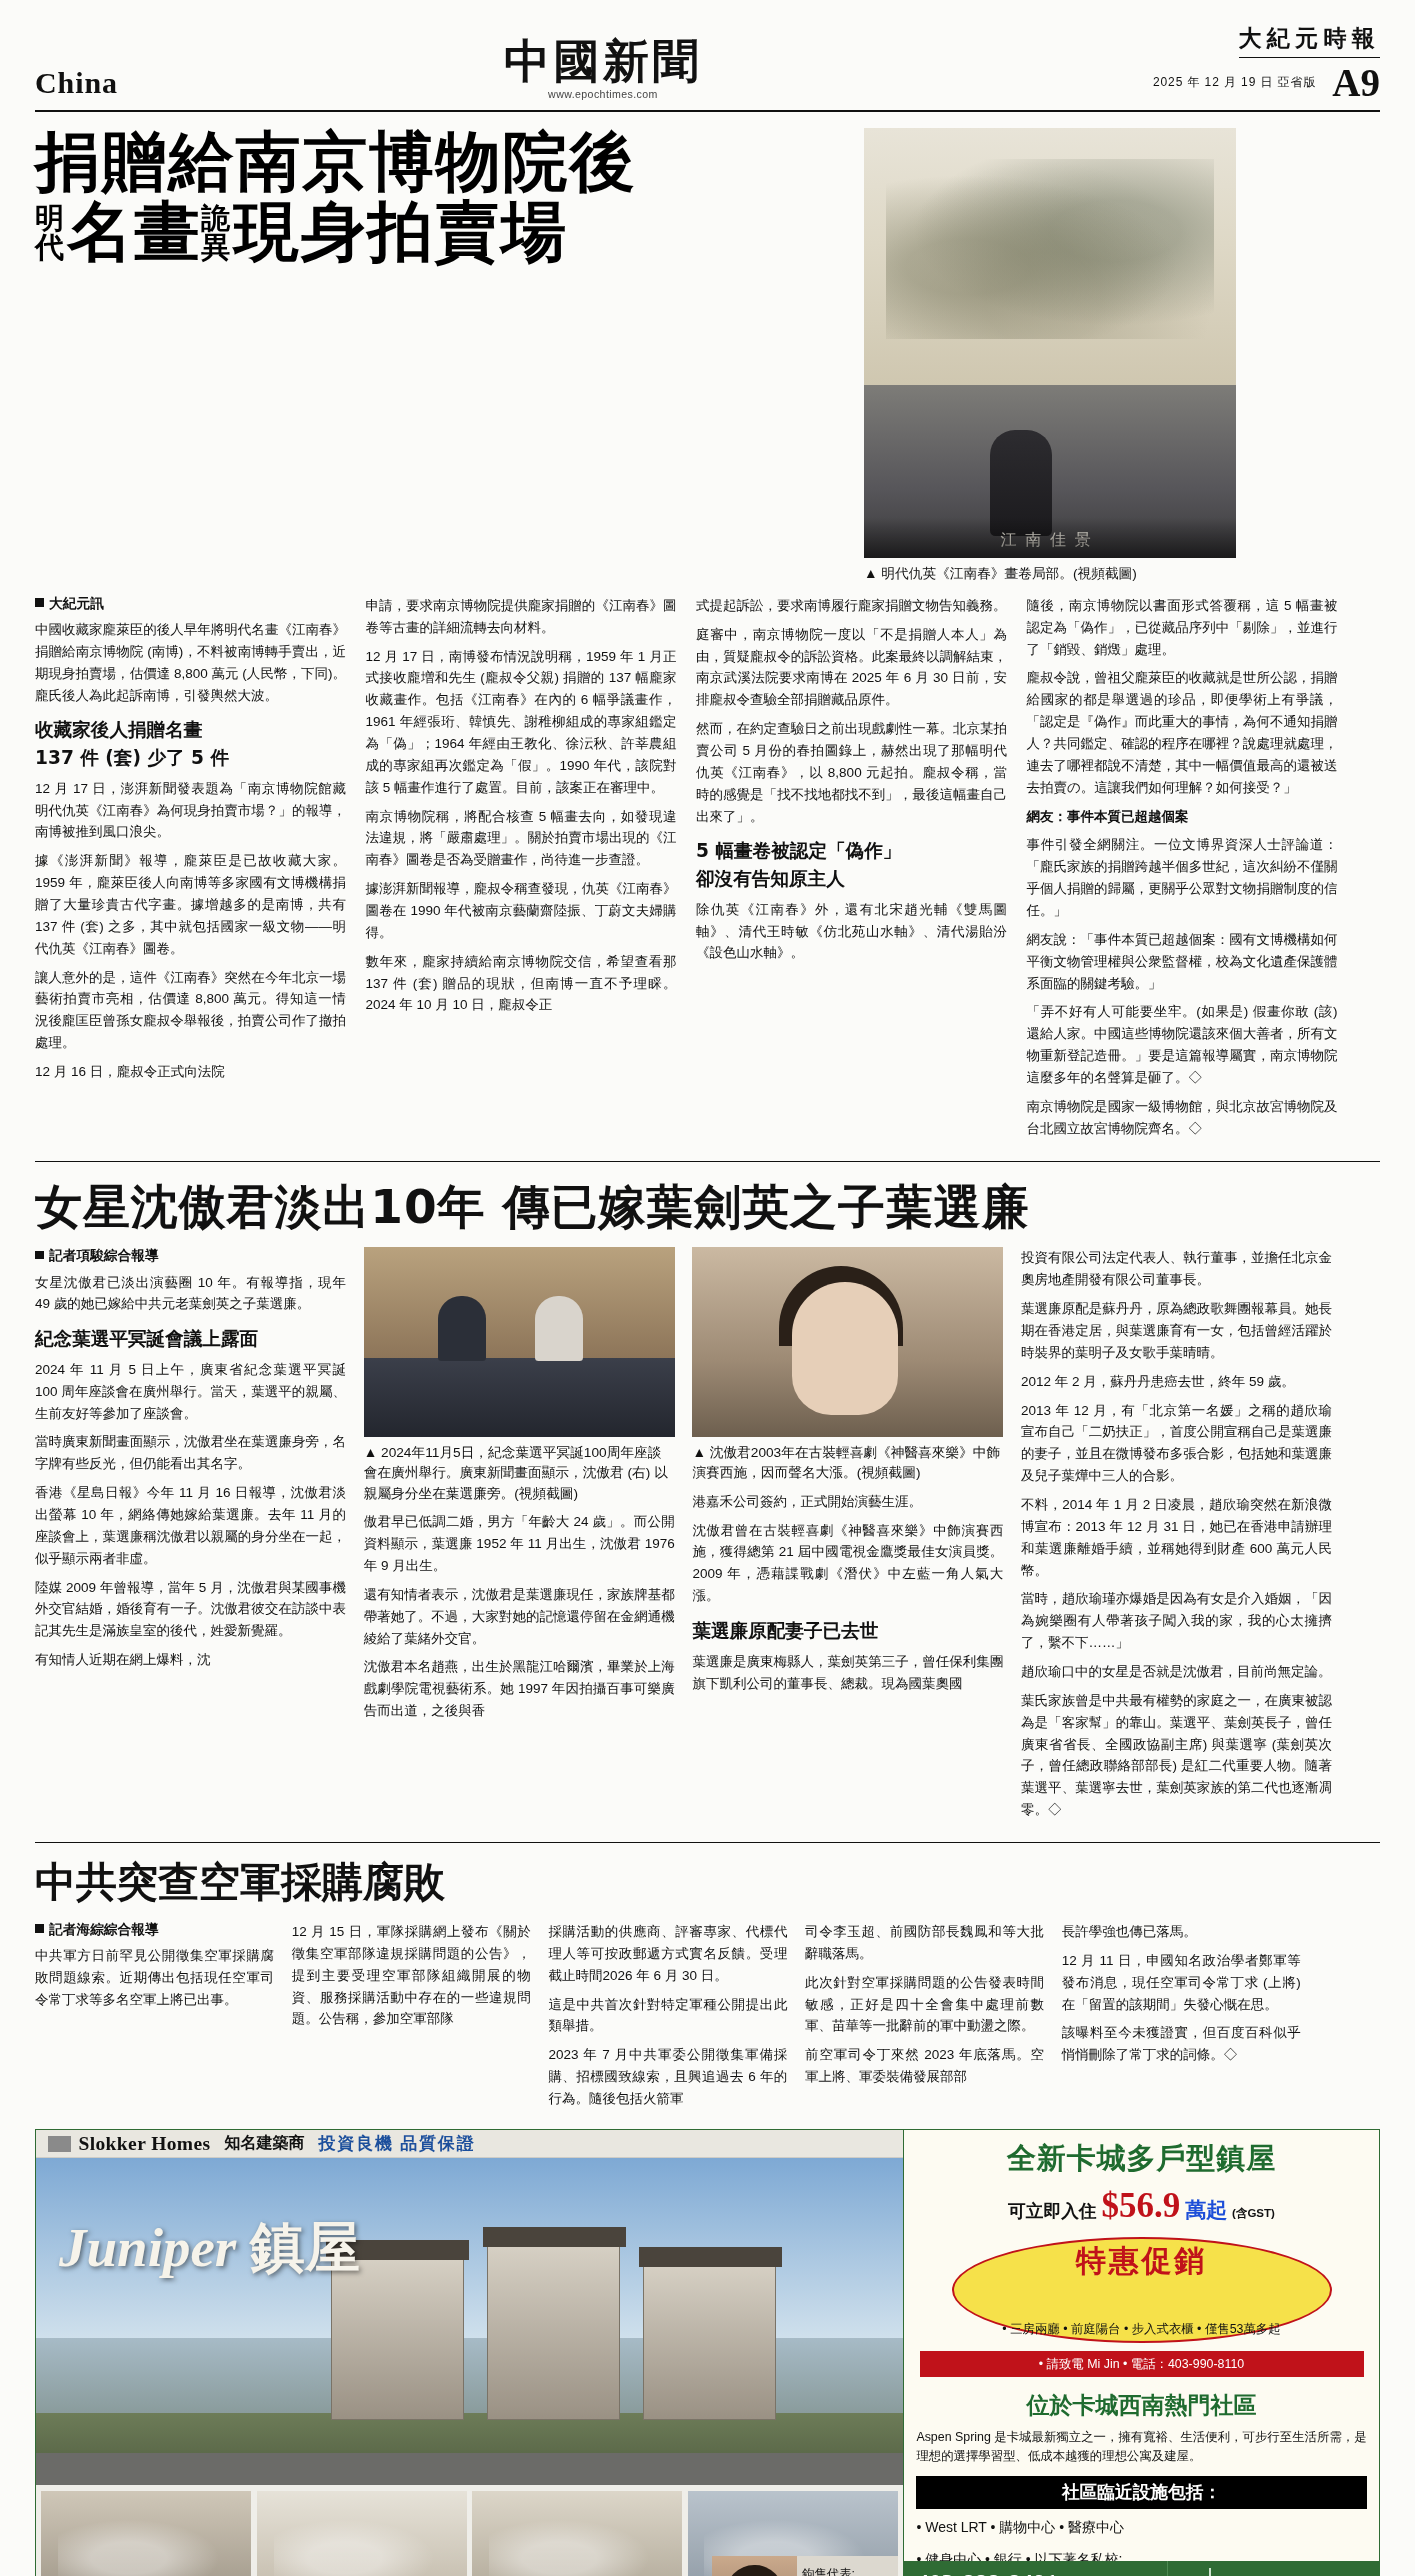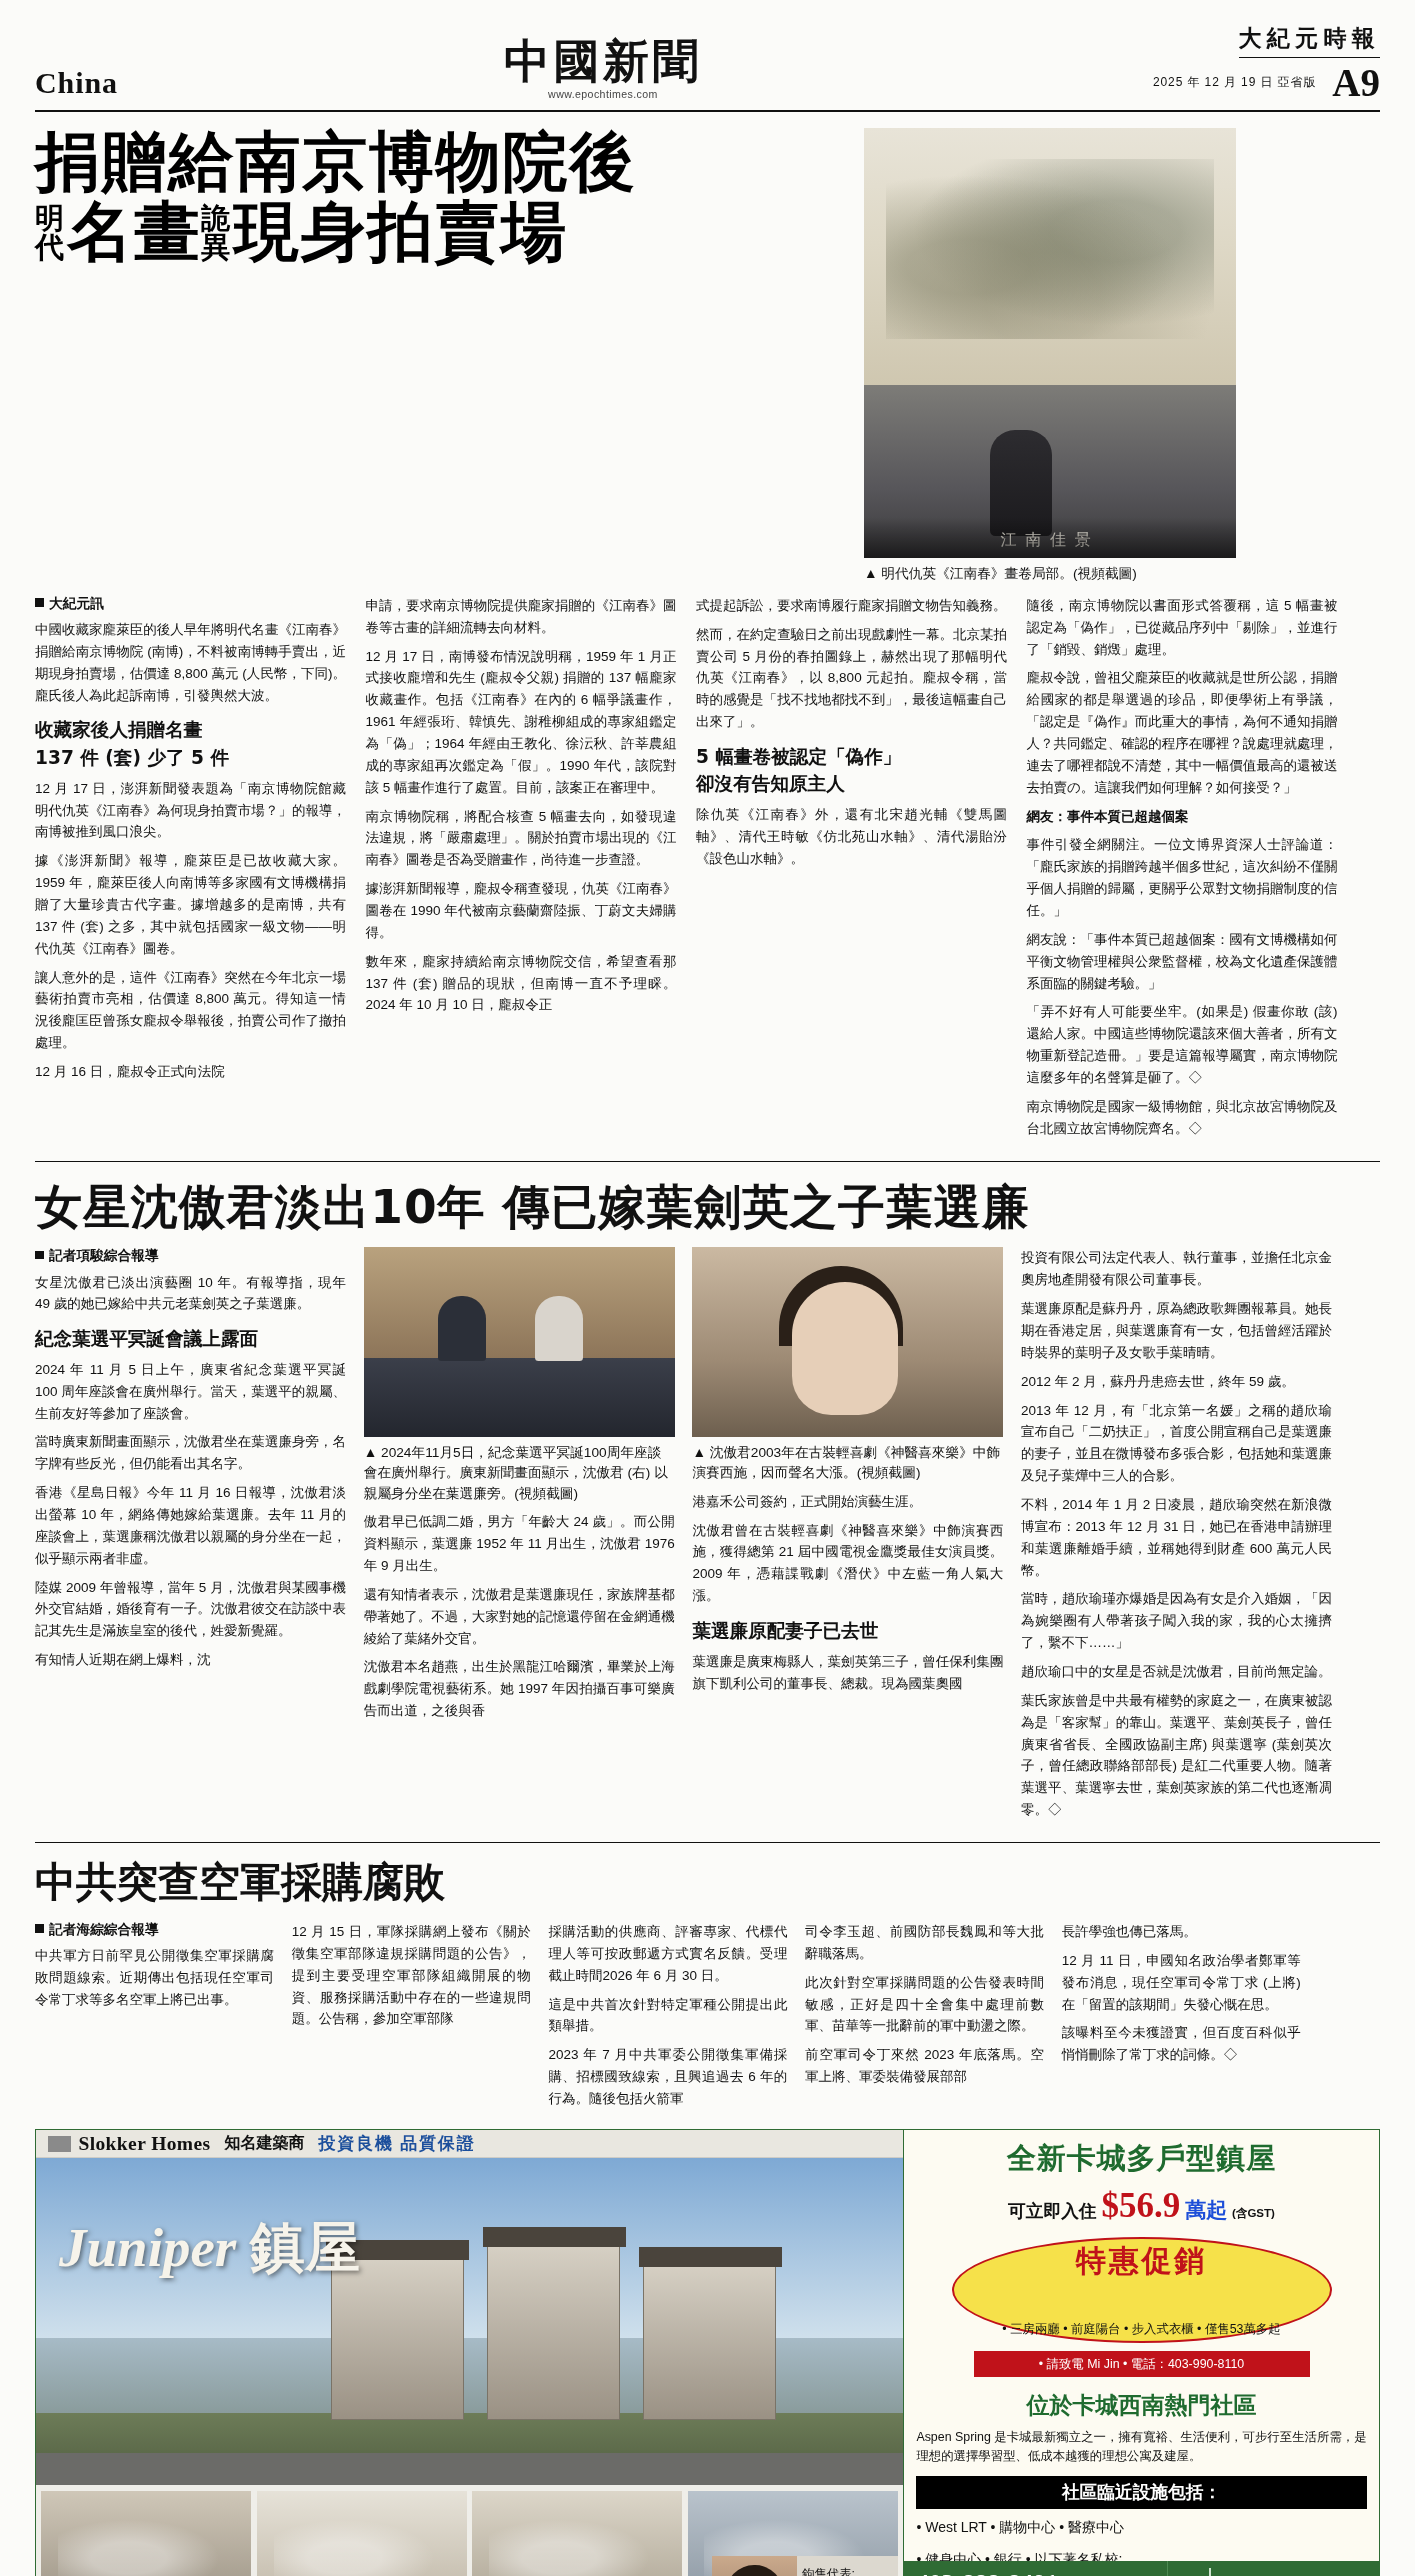--- a/index.html
+++ b/index.html
@@ -150,21 +150,21 @@
   .ar-h2 { text-align:center; margin-top:7px; font-size:17.7px; font-weight:700; }
   .ar-h2 .price { color:#c0121a; font-size:35px; font-weight:700; font-family:"Liberation Serif",serif;}
   .ar-h2 .wan { color:#1d4ed8; font-size:21px; font-weight:700;}
   .ar-burst {
     margin:10.6px auto 0; width:380px; height:106px; position:relative;
     background:#f6e14a; border:2.7px solid #c0121a; border-radius:50%;
     display:flex; flex-direction:column; align-items:center; justify-content:center;gap:36px;
   }
   .ar-burst .big{ color:#c0121a; font-weight:700; font-size:30px; letter-spacing:2.7px;}
   .ar-burst .sm{ font-size:12.4px; margin-top:3.5px;}
-  .ar-strip { margin:8.8px auto 0; width:336px; background:#c0121a; color:#fff; text-align:center; font-size:12.4px; padding:4.4px 0;}
+  .ar-strip { margin:8.8px auto 0; width:444px; background:#c0121a; color:#fff; text-align:center; font-size:12.4px; padding:4.4px 0;}
   .ar-h3 { text-align:center; margin-top:12.4px; font-size:23px; font-weight:700; color:#1f6b2f;}
   .ar-p { font-size:12.4px; line-height:1.6; margin-top:7px; text-align:justify;}
   .ar-fac { margin-top:8.8px; background:#000000; color:#fff; text-align:center; font-size:17.7px; font-weight:700; padding:4.4px 0;}
   .ar-list { font-size:14px; line-height:1.9; margin-top:5.3px;}
   .ad-foot { position:absolute; left:0; right:0; bottom:0; background:#2f6b34; color:#fff; height:133px; display:flex;}
   .af-l { flex:1; padding:8.8px 12.4px; }
   .af-l .tel { font-family:"Liberation Serif",serif; font-weight:700; font-size:25px;}
   .af-r { width:212px; position:relative; background:#2f6b34; border-left:0.9px solid #4d8a52;}
   .af-map { position:absolute; inset:7px; background:#2f6b34; }
   .af-map .vline{position:absolute;left:34px;top:0;bottom:0;width:1.8px;background:#cfe3cf;}
@@ -228,20 +228,21 @@
     </div>
     <div class="col">
       <p>申請，要求南京博物院提供龐家捐贈的《江南春》圖卷等古畫的詳細流轉去向材料。</p>
       <p>12 月 17 日，南博發布情況說明稱，1959 年 1 月正式接收龐増和先生 (龐叔令父親) 捐贈的 137 幅龐家收藏畫作。包括《江南春》在內的 6 幅爭議畫作，1961 年經張珩、韓慎先、謝稚柳組成的專家組鑑定為「偽」；1964 年經由王教化、徐沄秋、許莘農組成的專家組再次鑑定為「假」。1990 年代，該院對該 5 幅畫作進行了處置。目前，該案正在審理中。</p>
       <p>南京博物院稱，將配合核查 5 幅畫去向，如發現違法違規，將「嚴肅處理」。關於拍賣市場出現的《江南春》圖卷是否為受贈畫作，尚待進一步查證。</p>
       <p>據澎湃新聞報導，龐叔令稱查發現，仇英《江南春》圖卷在 1990 年代被南京藝蘭齋陸振、丁蔚文夫婦購得。</p>
       <p>數年來，龐家持續給南京博物院交信，希望查看那 137 件 (套) 贈品的現狀，但南博一直不予理睬。2024 年 10 月 10 日，龐叔令正</p>
     </div>
     <div class="col">
       <p>式提起訴訟，要求南博履行龐家捐贈文物告知義務。</p>
+      <p>庭審中，南京博物院一度以「不是捐贈人本人」為由，質疑龐叔令的訴訟資格。此案最終以調解結束，南京武溪法院要求南博在 2025 年 6 月 30 日前，安排龐叔令查驗全部捐贈藏品原件。</p>
       <p>然而，在約定查驗日之前出現戲劇性一幕。北京某拍賣公司 5 月份的春拍圖錄上，赫然出現了那幅明代仇英《江南春》，以 8,800 元起拍。龐叔令稱，當時的感覺是「找不找地都找不到」，最後這幅畫自己出來了」。</p>
       <h4>5 幅畫卷被認定「偽作」</h4>
       <h4 style="margin-top:-5.3px">卻沒有告知原主人</h4>
       <p>除仇英《江南春》外，還有北宋趙光輔《雙馬圖軸》、清代王時敏《仿北苑山水軸》、清代湯貽汾《設色山水軸》。</p>
     </div>
     <div class="col">
       <p>隨後，南京博物院以書面形式答覆稱，這 5 幅畫被認定為「偽作」，已從藏品序列中「剔除」，並進行了「銷毀、銷燬」處理。</p>
       <p>龐叔令說，曾祖父龐萊臣的收藏就是世所公認，捐贈給國家的都是舉選過的珍品，即便學術上有爭議，「認定是『偽作』而此重大的事情，為何不通知捐贈人？共同鑑定、確認的程序在哪裡？說處理就處理，連去了哪裡都說不清楚，其中一幅價值最高的還被送去拍賣の。這讓我們如何理解？如何接受？」</p>
       <p class="hi">網友：事件本質已超越個案</p>
       <p>事件引發全網關注。一位文博界資深人士評論道：「龐氏家族的捐贈跨越半個多世紀，這次糾紛不僅關乎個人捐贈的歸屬，更關乎公眾對文物捐贈制度的信任。」</p>

